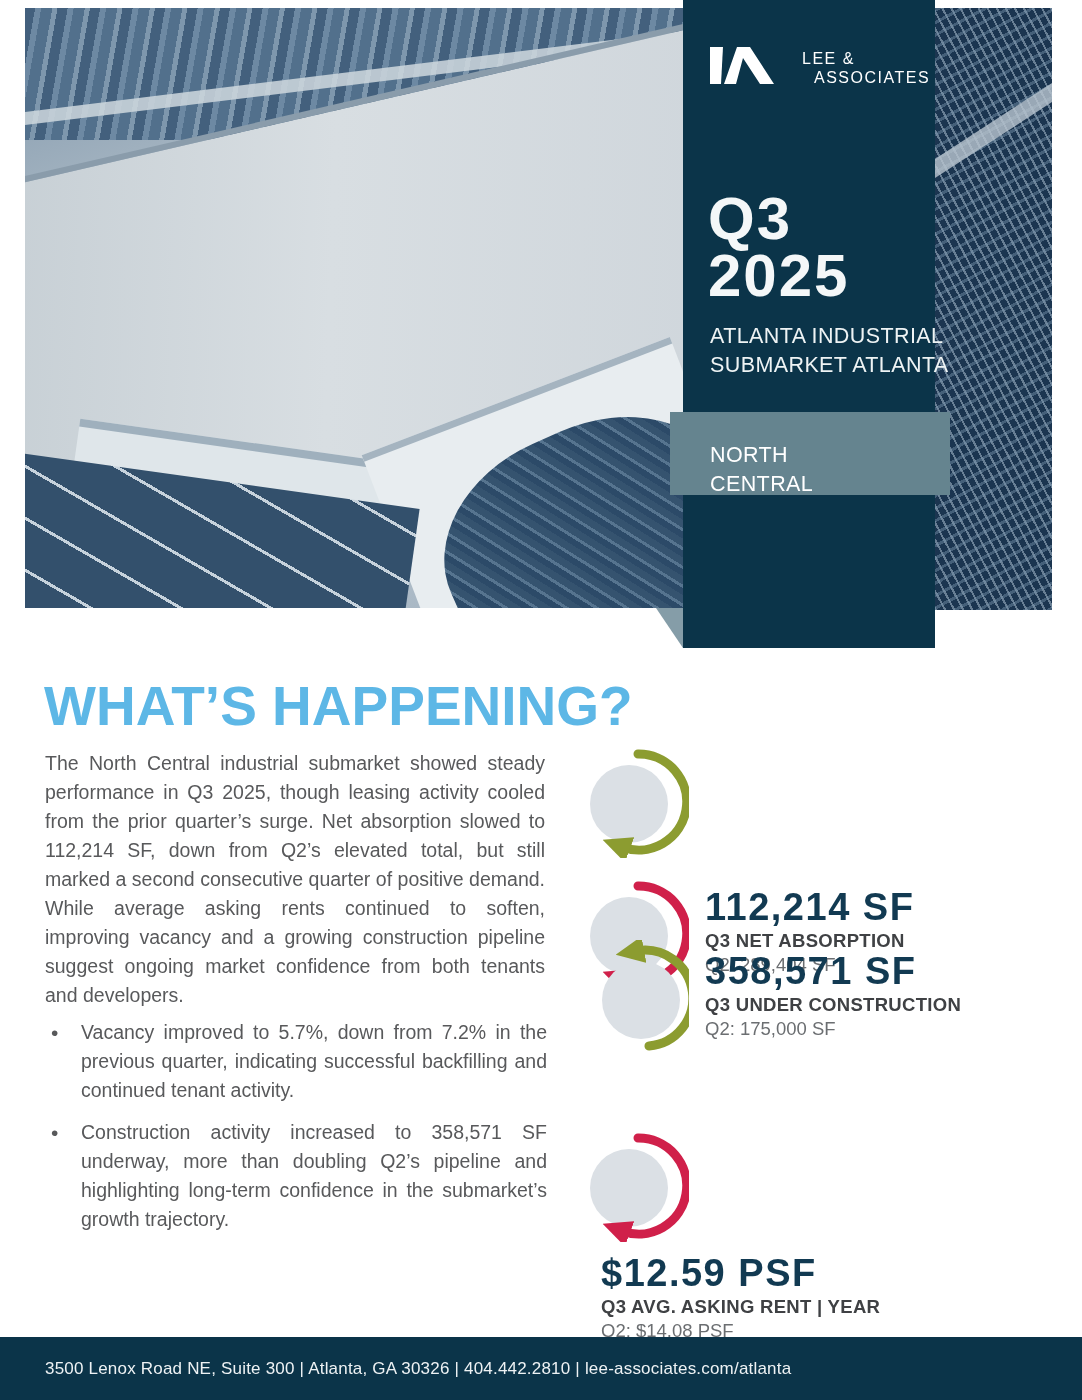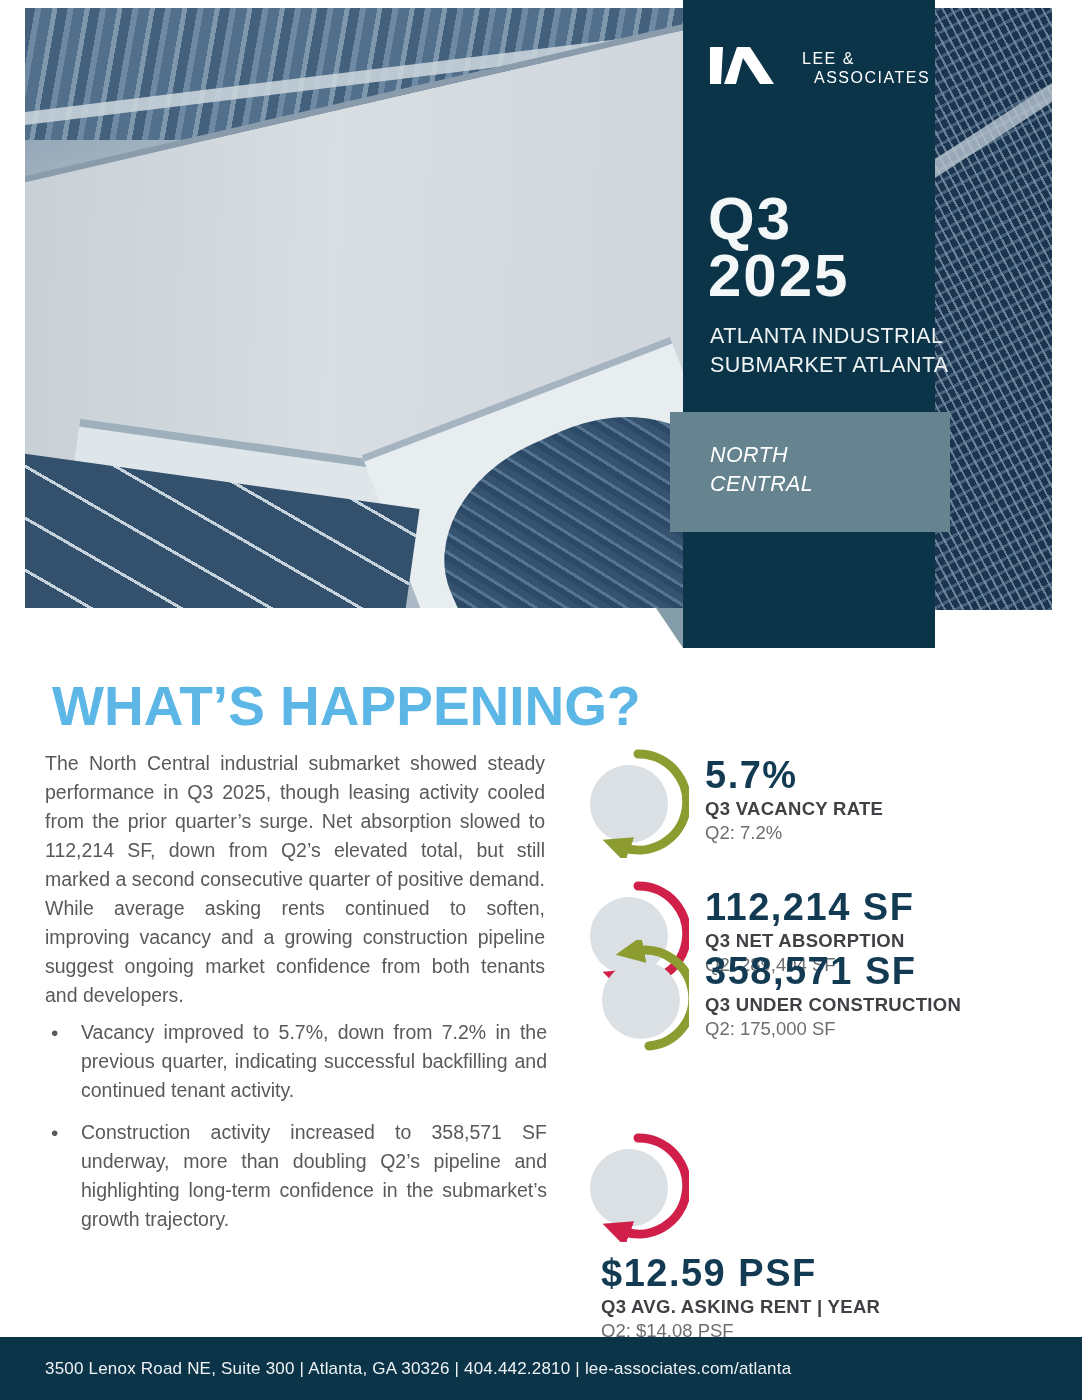--- a/index.html
+++ b/index.html
@@ -64,25 +64,25 @@
   }
   .cover-logo{position:absolute;left:710px;top:47px;display:flex;align-items:flex-start;}
   .cover-logo svg{display:block;}
   .cover-logo-text{margin-left:28px;color:#ffffff;font-size:16px;line-height:19px;
     letter-spacing:1.5px;font-weight:400;margin-top:2px;}
   .cover-logo-text .l2{margin-left:12px;}
   .quarter{position:absolute;left:684px;top:190px;color:#f4f7f8;font-weight:800;
     font-size:60px;line-height:57px;letter-spacing:2px;margin-left:24px;}
   .report-title{position:absolute;left:710px;top:322px;color:#eef3f4;font-size:21.5px;line-height:29px;letter-spacing:.4px;}
   .submarket-box{
-    position:absolute;left:670px;top:412px;width:280px;height:120px;font-style:italic;
+    position:absolute;left:670px;top:412px;width:280px;height:83px;
   }
   .submarket-box .txt{position:absolute;left:40px;top:29px;color:#ffffff;font-size:21.5px;line-height:29px;letter-spacing:.4px;}
   
-  .headline{position:absolute;left:52px;top:674px;font-size:55px;font-weight:800;letter-spacing:0;}
+  .headline{position:absolute;left:44px;top:674px;font-size:55px;font-weight:800;letter-spacing:0;}
   .paragraph{position:absolute;left:45px;top:749px;width:500px;font-size:19.5px;line-height:29px;
     text-align:justify;}
   .bullets{position:absolute;left:45px;top:1018px;width:502px;margin:0;padding:0;list-style:none;}
   .bullets li{position:relative;padding-left:36px;font-size:19.5px;line-height:29px;
     text-align:justify;margin-bottom:13px;}
   .bullets li::before{content:"•";position:absolute;left:6px;top:0;font-size:21px;}
   
   #stats{position:absolute;left:585px;top:0;width:470px;}
   .stat{position:absolute;display:flex;align-items:flex-start;}
   .stat:nth-child(1){top:744px;}
@@ -176,25 +176,20 @@
     <li>Vacancy improved to 5.7%, down from 7.2% in the previous quarter, indicating successful backfilling and continued tenant activity.</li>
     <li>Construction activity increased to 358,571 SF underway, more than doubling Q2’s pipeline and highlighting long-term confidence in the submarket’s growth trajectory.</li>
   </ul>
 
 <div id="stats">
   <div class="stat">
     <div class="icon-wrap"><svg width="104" height="114" viewBox="0 0 104 114">
           <circle cx="44" cy="60" r="39" fill="#dbe0e5"></circle>
           <path d="M53 10 A48 48 0 1 1 37 103" fill="none" stroke="#8c9c30" stroke-width="9" stroke-linecap="round" marker-end="url(#ah-green)"></path>
         </svg></div>
-    <div class="txt">
-      <div class="value" style="color: rgb(18, 58, 82);">5.7%</div>
-      <div class="label" style="color: rgb(63, 65, 68);">Q3 VACANCY RATE</div>
-      <div class="previous" style="color: rgb(107, 110, 113);">Q2: 7.2%</div>
-    </div>
   </div>
 
   <div class="stat">
     <div class="icon-wrap"><svg width="104" height="114" viewBox="0 0 104 114">
           <circle cx="44" cy="60" r="39" fill="#dbe0e5"></circle>
           <path d="M53 10 A48 48 0 1 1 37 103" fill="none" stroke="#d0204a" stroke-width="9" stroke-linecap="round" marker-end="url(#ah-red)"></path>
         </svg></div>
     <div class="txt">
       <div class="value" style="color: rgb(18, 58, 82);">112,214 SF</div>
       <div class="label" style="color: rgb(63, 65, 68);">Q3 NET ABSORPTION</div>

